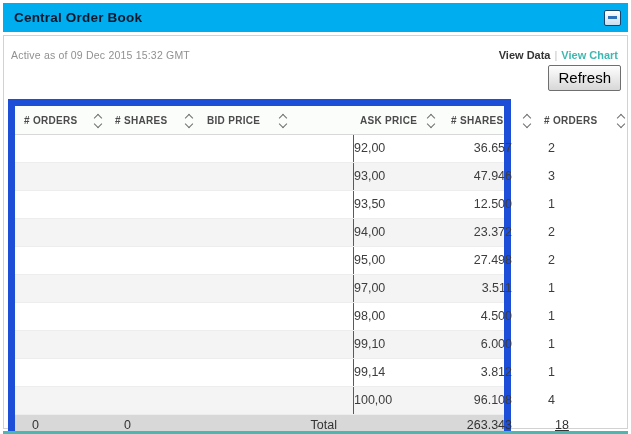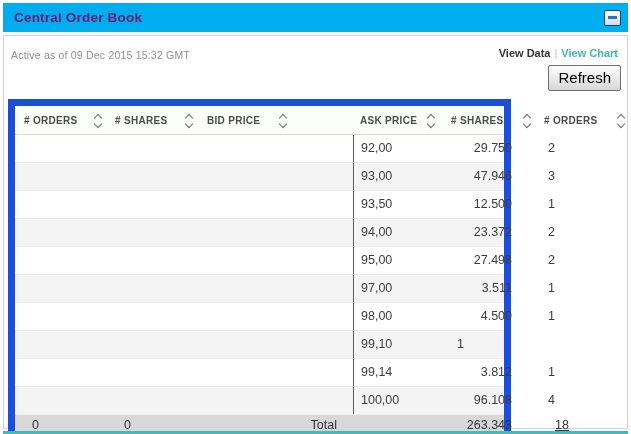--- a/index.html
+++ b/index.html
@@ -2,32 +2,32 @@
 <html><head>
 <meta charset="utf-8">
 <style>
   * { box-sizing: border-box; margin: 0; padding: 0; }
   html, body { width: 631px; height: 434px; overflow: hidden; background: #ffffff;
     font-family: "Liberation Sans", sans-serif; }
 
   
   .titlebar { margin: 3px 3px 0 3px; height: 29px; background: #00ADEE;
     display: flex; align-items: center; padding: 0 7px 0 11px; }
-  .titlebar .title { color: #701a75; font-size: 13.5px; font-weight: bold; letter-spacing: .2px; }
+  .titlebar .title { color: #0f172a; font-size: 13.5px; font-weight: bold; letter-spacing: .2px; }
   .min-btn { margin-left: auto; width: 17px; height: 16px; border: 1px solid #17456e;
     border-radius: 2px; background: linear-gradient(#ffffff, #c9ddf0);
     display: flex; align-items: center; justify-content: center; cursor: pointer; }
   .min-btn .minus { width: 9px; height: 3px; background: #2f71b8; }
 
   
   .panel { margin: 3px 3px 0 3px; height: 394px; background: #ffffff;
     border: 1px solid #d2d2d2; }
 
   .meta-row { margin: 9px 9px 0 7px; display: flex; justify-content: space-between;
-    align-items: center; }
+    align-items: flex-end; }
   .status { font-size: 10.5px; color: #909090; letter-spacing: .2px; padding-top: 4px; }
   .view-links { font-size: 11px; font-weight: bold; white-space: nowrap; }
   .view-data { color: #333333; cursor: pointer; }
   .view-sep { color: #c4c4c4; font-weight: normal; padding: 0 4px; }
   .view-chart { color: #3FB8B1; cursor: pointer; }
 
   .refresh-row { margin: 4px 6px 8px 6px; display: flex; justify-content: flex-end; }
   .refresh-btn { font-family: "Liberation Sans", sans-serif; font-size: 15px; color: #000;
     padding: 3px 9px 4px 9px; border: 1px solid #6f6f6f; border-radius: 2px;
     background: linear-gradient(#fefefe, #d7d7d7); cursor: pointer; }
@@ -47,21 +47,21 @@
 
   .sort { width: 9px; height: 14px; position: relative; display: inline-block; flex: none; }
   .sort::before, .sort::after { content: ""; position: absolute; left: 1px; width: 5px; height: 5px;
     border: solid #6e6e6e; border-width: 1.5px 1.5px 0 0; }
   .sort::before { top: 2px;  transform: rotate(-45deg); }
   .sort::after  { top: 8px;  transform: rotate(135deg); }
 
   .trow { height: 28px; line-height: 27px; font-size: 12.5px; color: #3d3d3d;
     border-bottom: 1px solid #ededed; background: #ffffff; }
   .tbody .trow:nth-child(even) { background: #f4f4f4; }
-  .trow .c4 { border-left: 1px solid #5a5a5a; padding-left: 7px; }
+  .trow .c4 { border-left: 1px solid #5a5a5a; padding-left: 0; }
   .trow .c5 { text-align: right; padding-right: 23px; }
   .trow .c6 { padding-left: 13px; }
 
   .totrow { height: 20px; line-height: 20px; background: #d8d8d8; font-size: 12.5px; color: #333; }
   .totrow .c1 { padding-left: 17px; }
   .totrow .c2 { padding-left: 18px; }
   .totrow .mid { width: 155px; text-align: right; padding-right: 16px; }
   .totrow .c5 { text-align: right; padding-right: 23px; }
   .totrow .c6 { padding-left: 20px; text-decoration: underline; }
 
@@ -122,21 +122,21 @@
     </div>
 
     <div class="tbody">
 
     <div class="trow">
         <div class="cell c1"></div>
         <div class="cell c2"></div>
         <div class="cell c3"></div>
         <div class="cell sp"></div>
         <div class="cell c4">92,00</div>
-        <div class="cell c5">29.750</div>
+        <div class="cell c5">36.657</div>
         <div class="cell c6">2</div>
       </div>
         <div class="trow">
         <div class="cell c1"></div>
         <div class="cell c2"></div>
         <div class="cell c3"></div>
         <div class="cell sp"></div>
         <div class="cell c4">93,00</div>
         <div class="cell c5">47.946</div>
         <div class="cell c6">3</div>
@@ -185,20 +185,21 @@
         <div class="cell c4">98,00</div>
         <div class="cell c5">4.500</div>
         <div class="cell c6">1</div>
       </div>
         <div class="trow">
         <div class="cell c1"></div>
         <div class="cell c2"></div>
         <div class="cell c3"></div>
         <div class="cell sp"></div>
         <div class="cell c4">99,10</div>
+        <div class="cell c5">6.000</div>
         <div class="cell c6">1</div>
       </div>
         <div class="trow">
         <div class="cell c1"></div>
         <div class="cell c2"></div>
         <div class="cell c3"></div>
         <div class="cell sp"></div>
         <div class="cell c4">99,14</div>
         <div class="cell c5">3.812</div>
         <div class="cell c6">1</div>

